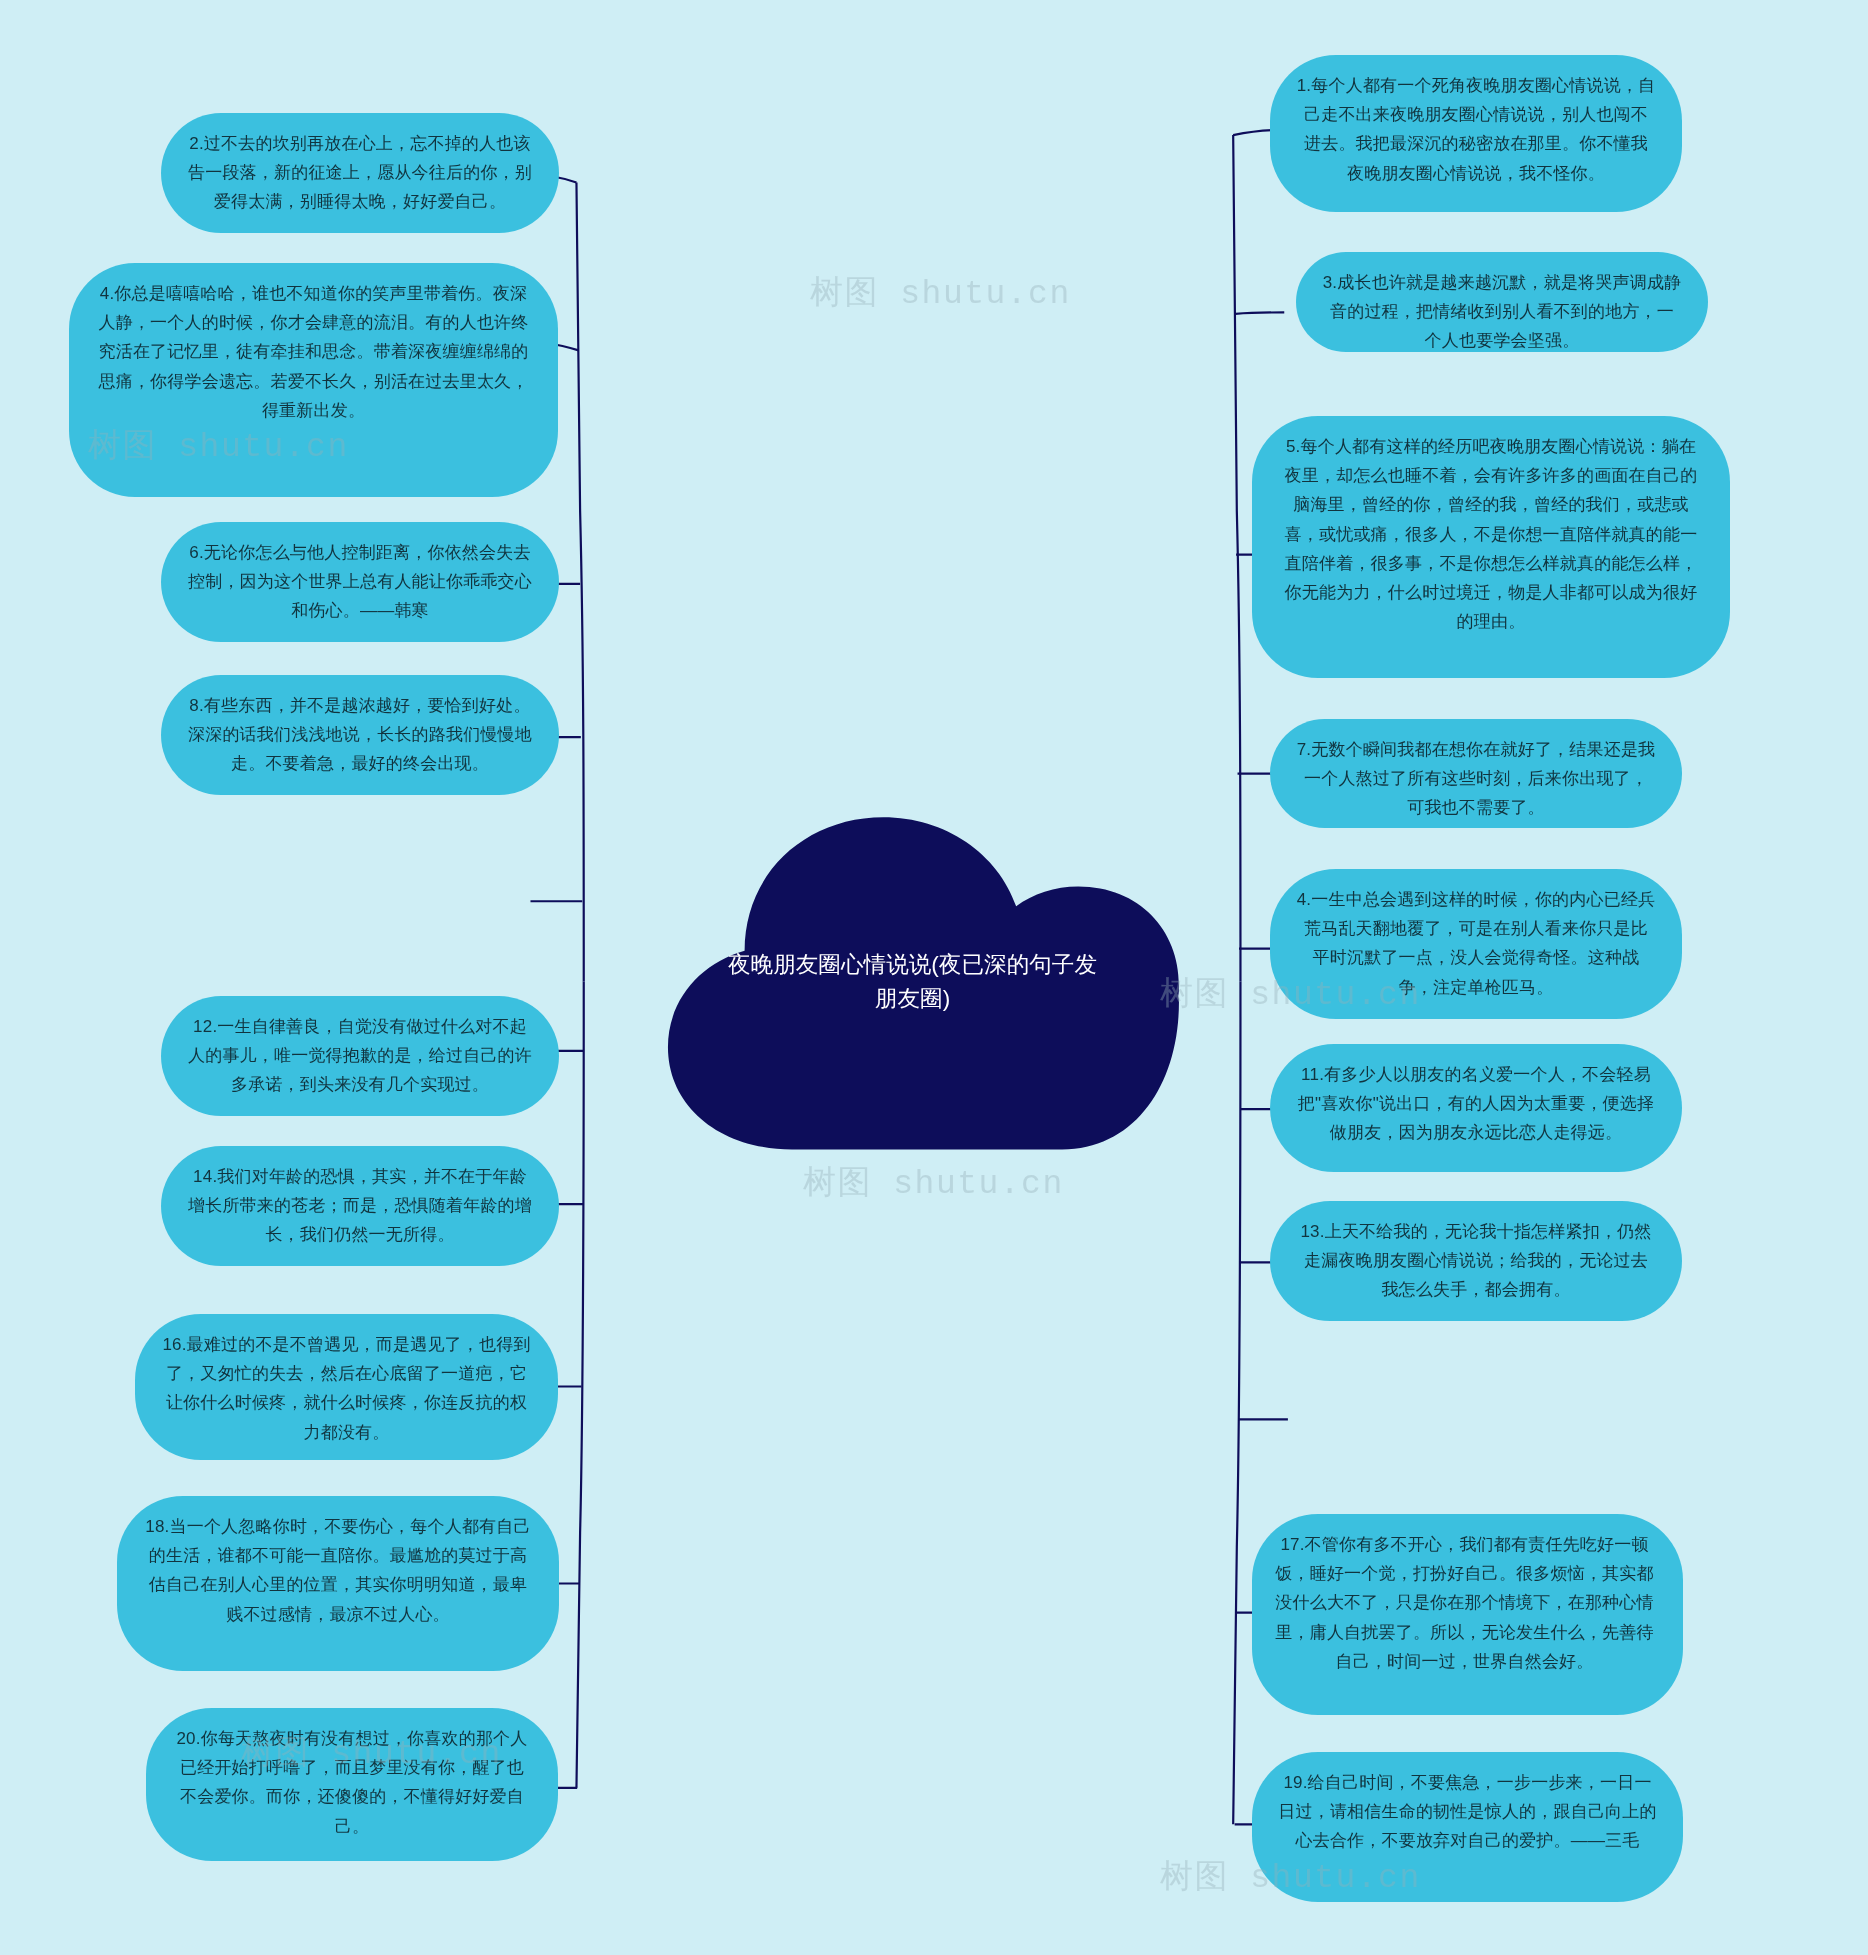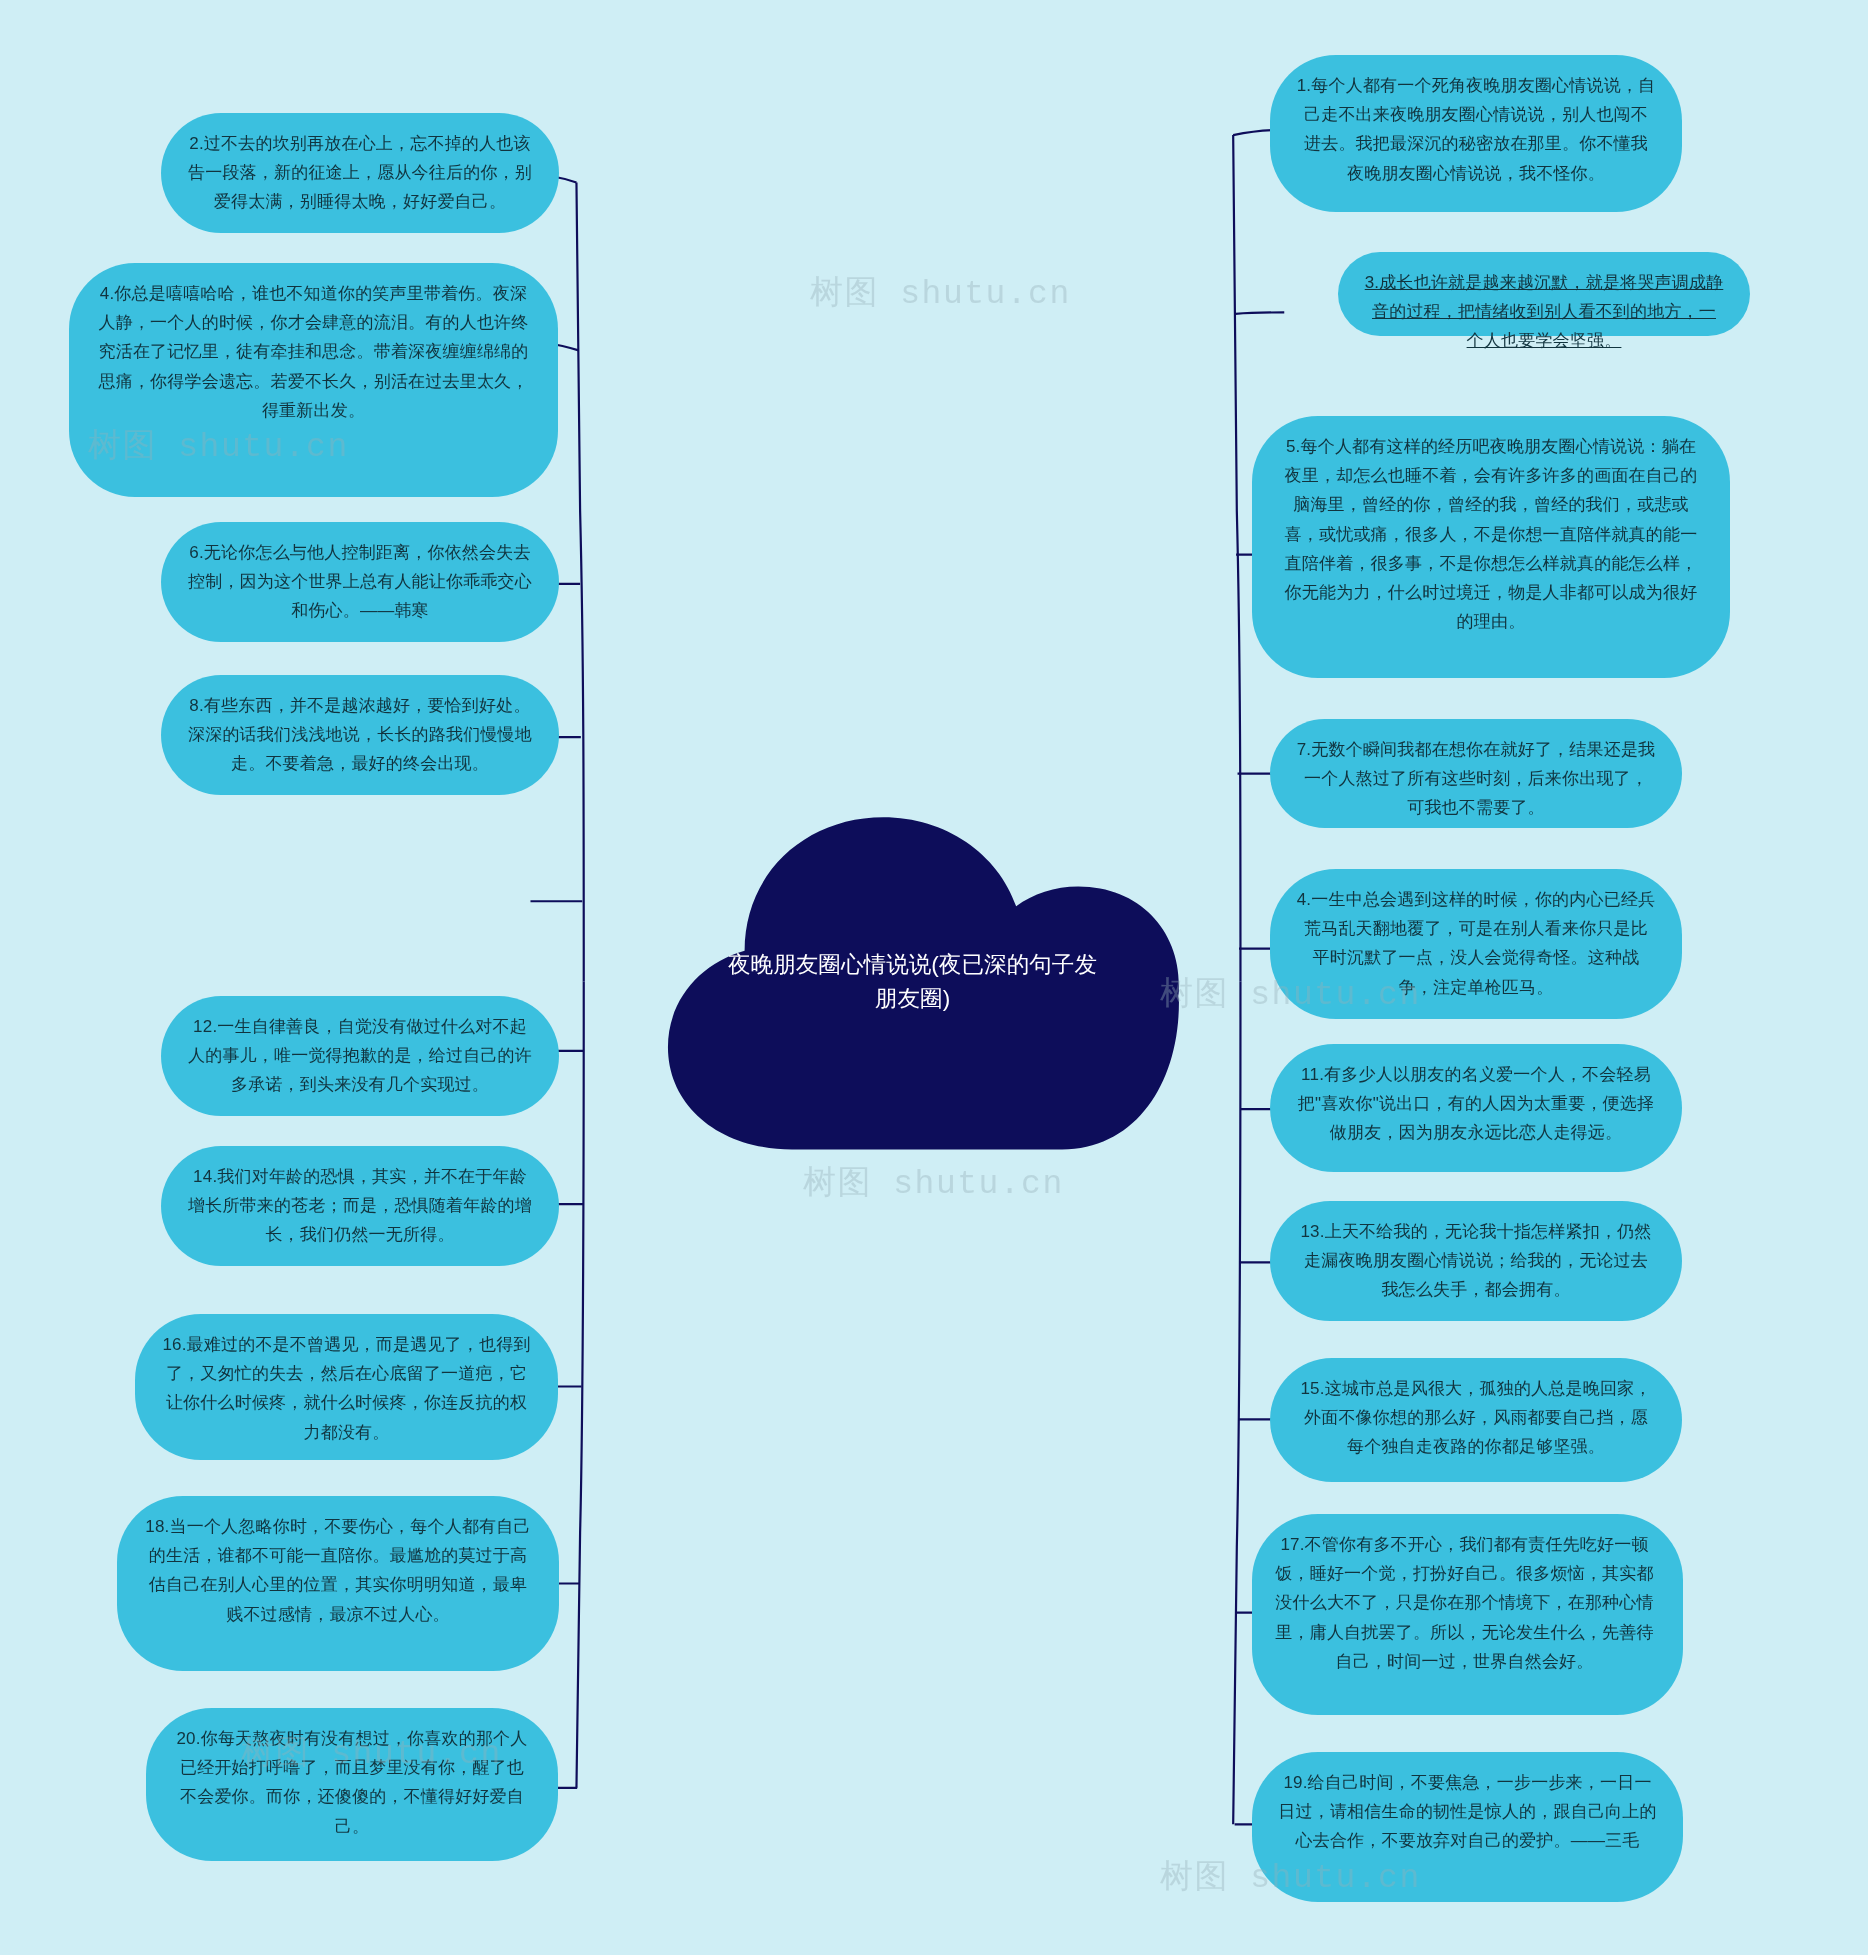--- a/index.html
+++ b/index.html
@@ -156,40 +156,37 @@
   <div class="node" style="left:117px; top:1496px; width:442px; height:175px;">
     <span>18.当一个人忽略你时，不要伤心，每个人都有自己的生活，谁都不可能一直陪你。最尴尬的莫过于高估自己在别人心里的位置，其实你明明知道，最卑贱不过感情，最凉不过人心。</span>
   </div>
   <div class="node" style="left:146px; top:1708px; width:412px; height:153px;">
     <span>20.你每天熬夜时有没有想过，你喜欢的那个人已经开始打呼噜了，而且梦里没有你，醒了也不会爱你。而你，还傻傻的，不懂得好好爱自己。</span>
   </div>
 
   <div class="node" style="left:1270px; top:55px; width:412px; height:157px;">
     <span>1.每个人都有一个死角夜晚朋友圈心情说说，自己走不出来夜晚朋友圈心情说说，别人也闯不进去。我把最深沉的秘密放在那里。你不懂我夜晚朋友圈心情说说，我不怪你。</span>
   </div>
-  <div class="node" style="left:1338px; top:252px; width:412px; height:84px;text-decoration:underline;">
+  <div class="node" style="left:1296px; top:252px; width:412px; height:100px;">
     <span>3.成长也许就是越来越沉默，就是将哭声调成静音的过程，把情绪收到别人看不到的地方，一个人也要学会坚强。</span>
   </div>
   <div class="node" style="left:1252px; top:416px; width:478px; height:262px;">
     <span>5.每个人都有这样的经历吧夜晚朋友圈心情说说：躺在夜里，却怎么也睡不着，会有许多许多的画面在自己的脑海里，曾经的你，曾经的我，曾经的我们，或悲或喜，或忧或痛，很多人，不是你想一直陪伴就真的能一直陪伴着，很多事，不是你想怎么样就真的能怎么样，你无能为力，什么时过境迁，物是人非都可以成为很好的理由。</span>
   </div>
   <div class="node" style="left:1270px; top:719px; width:412px; height:109px;">
     <span>7.无数个瞬间我都在想你在就好了，结果还是我一个人熬过了所有这些时刻，后来你出现了，可我也不需要了。</span>
   </div>
   <div class="node" style="left:1270px; top:869px; width:412px; height:150px;">
     <span>4.一生中总会遇到这样的时候，你的内心已经兵荒马乱天翻地覆了，可是在别人看来你只是比平时沉默了一点，没人会觉得奇怪。这种战争，注定单枪匹马。</span>
   </div>
   <div class="node" style="left:1270px; top:1044px; width:412px; height:128px;">
     <span>11.有多少人以朋友的名义爱一个人，不会轻易把"喜欢你"说出口，有的人因为太重要，便选择做朋友，因为朋友永远比恋人走得远。</span>
   </div>
   <div class="node" style="left:1270px; top:1201px; width:412px; height:120px;">
     <span>13.上天不给我的，无论我十指怎样紧扣，仍然走漏夜晚朋友圈心情说说；给我的，无论过去我怎么失手，都会拥有。</span>
-  </div>
-  <div class="node" style="left:1270px; top:1358px; width:412px; height:124px;">
-    <span>15.这城市总是风很大，孤独的人总是晚回家，外面不像你想的那么好，风雨都要自己挡，愿每个独自走夜路的你都足够坚强。</span>
   </div>
   <div class="node" style="left:1252px; top:1514px; width:431px; height:201px;padding-left:20px;">
     <span>17.不管你有多不开心，我们都有责任先吃好一顿饭，睡好一个觉，打扮好自己。很多烦恼，其实都没什么大不了，只是你在那个情境下，在那种心情里，庸人自扰罢了。所以，无论发生什么，先善待自己，时间一过，世界自然会好。</span>
   </div>
   <div class="node" style="left:1252px; top:1752px; width:431px; height:150px;">
     <span>19.给自己时间，不要焦急，一步一步来，一日一日过，请相信生命的韧性是惊人的，跟自己向上的心去合作，不要放弃对自己的爱护。——三毛</span>
   </div>
 
   <div class="wm wm1">树图 shutu.cn</div>
   <div class="wm wm2">树图 shutu.cn</div>

